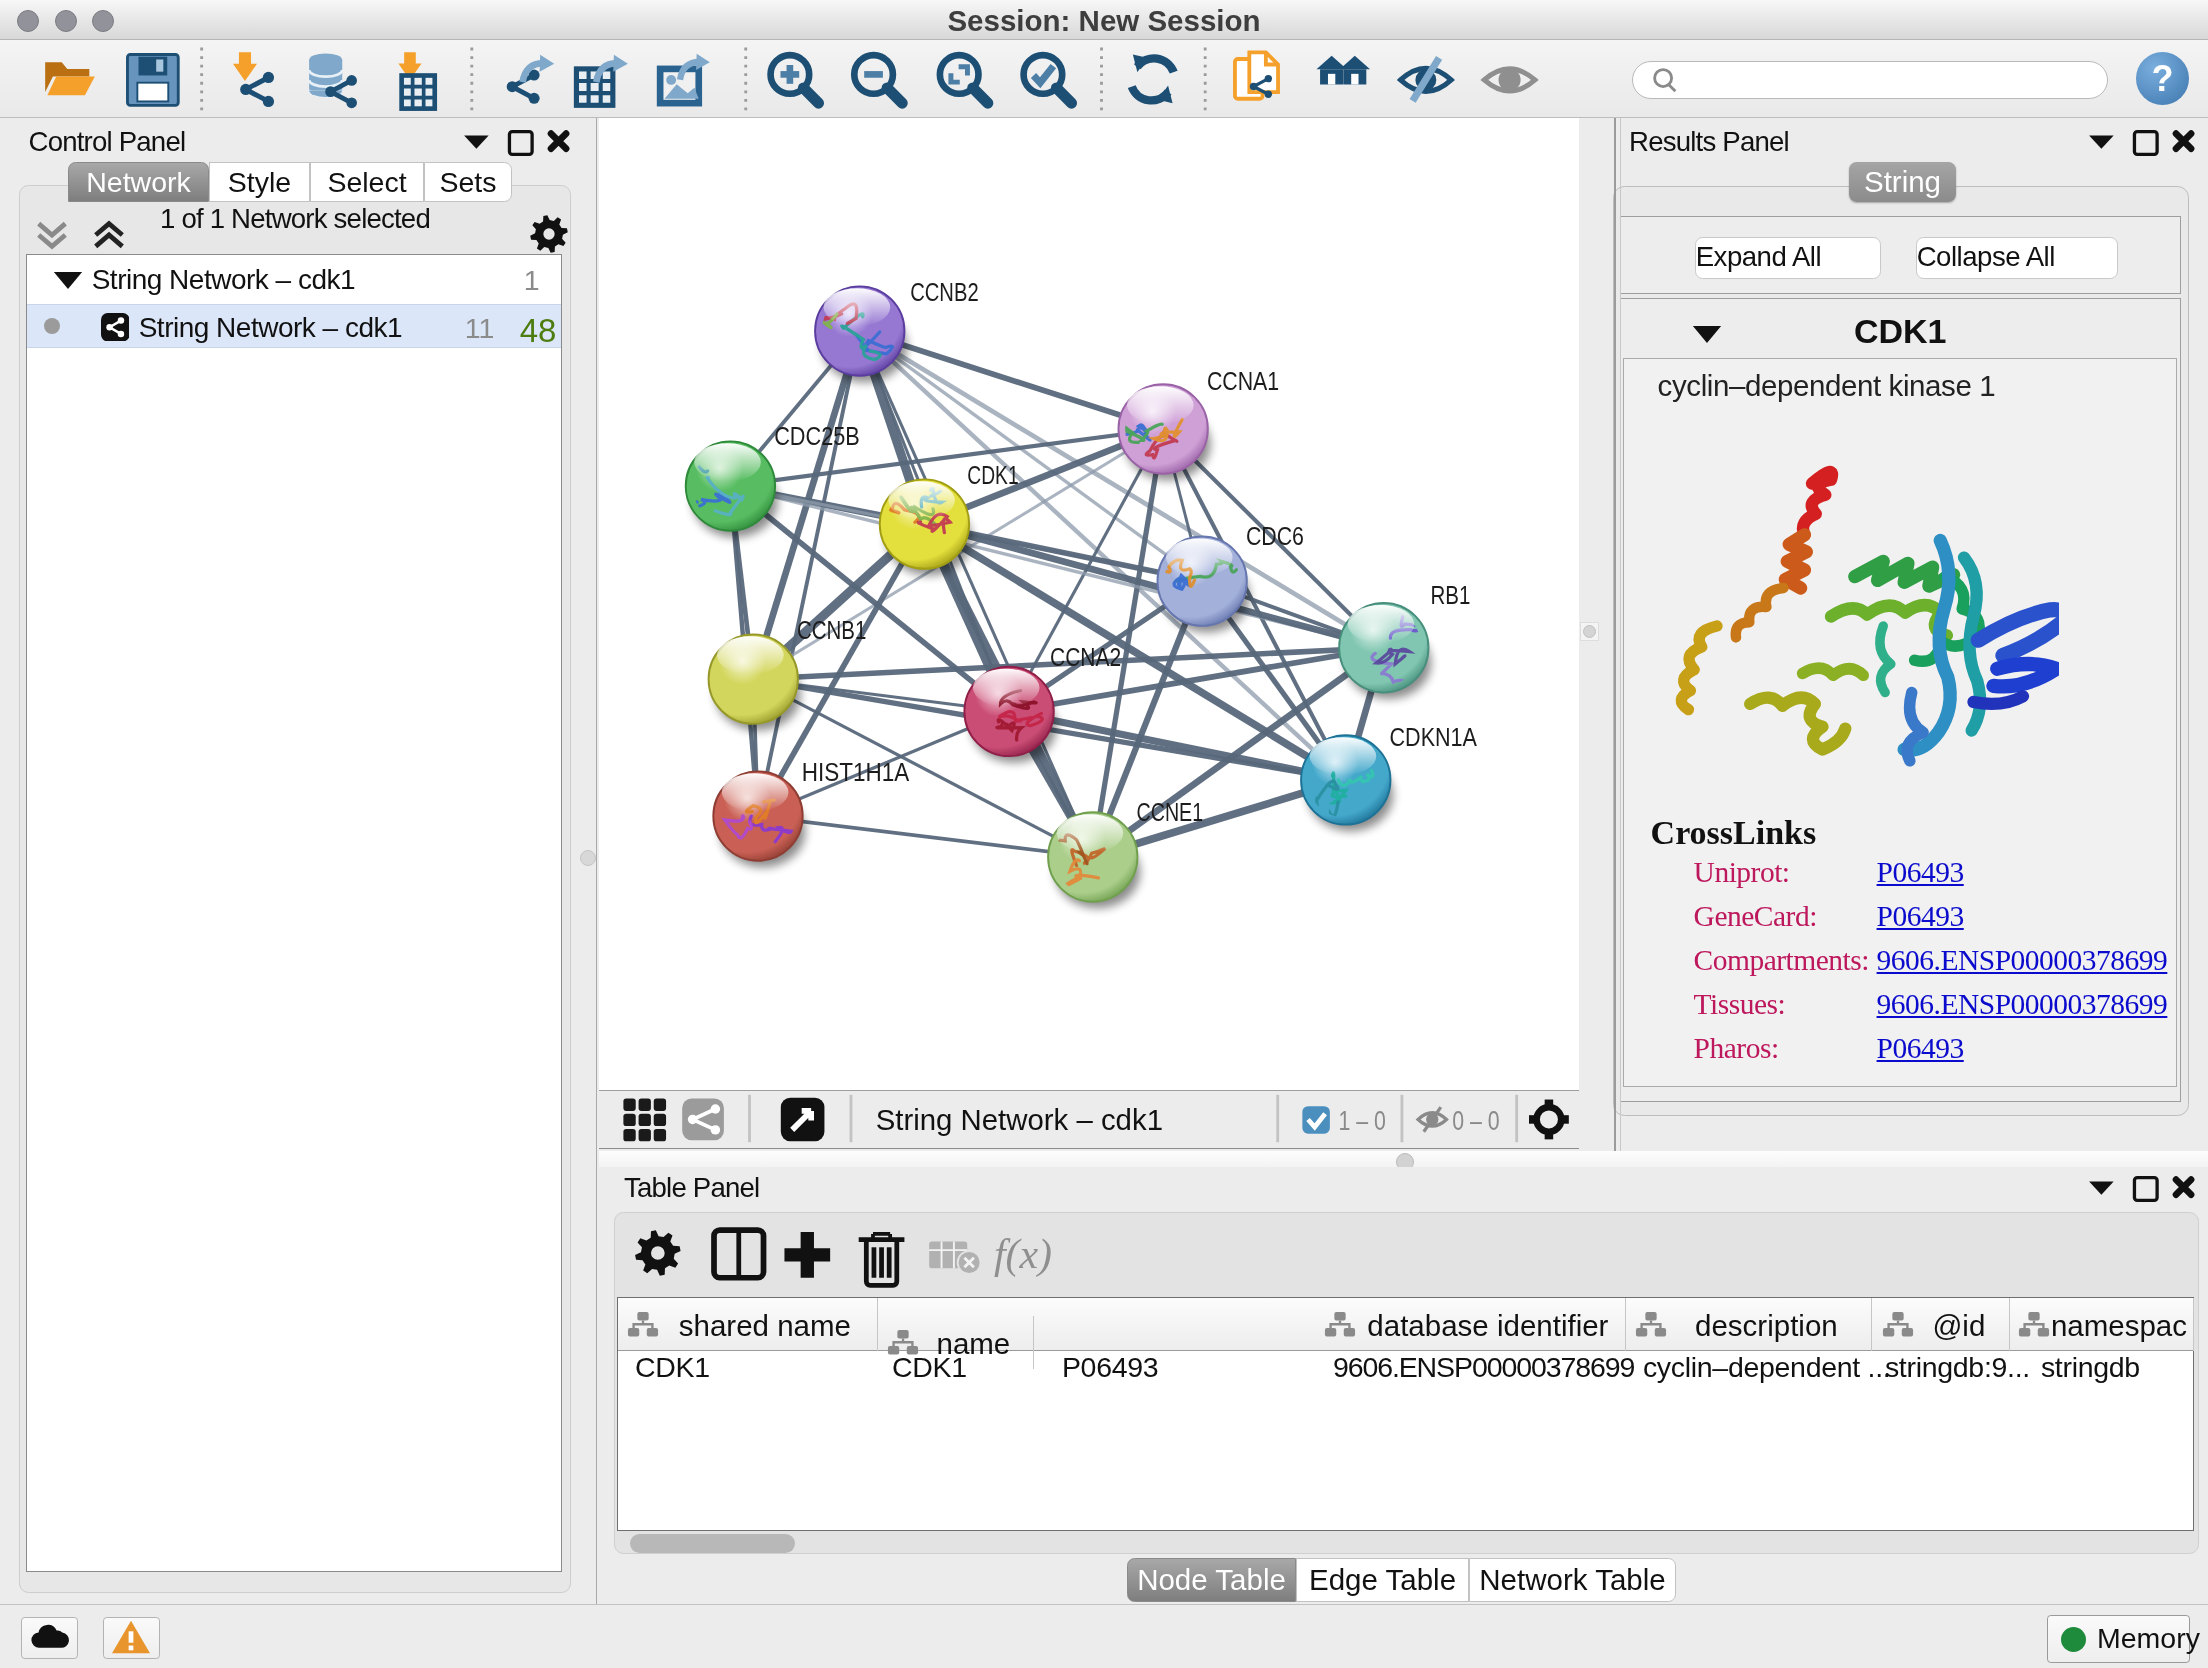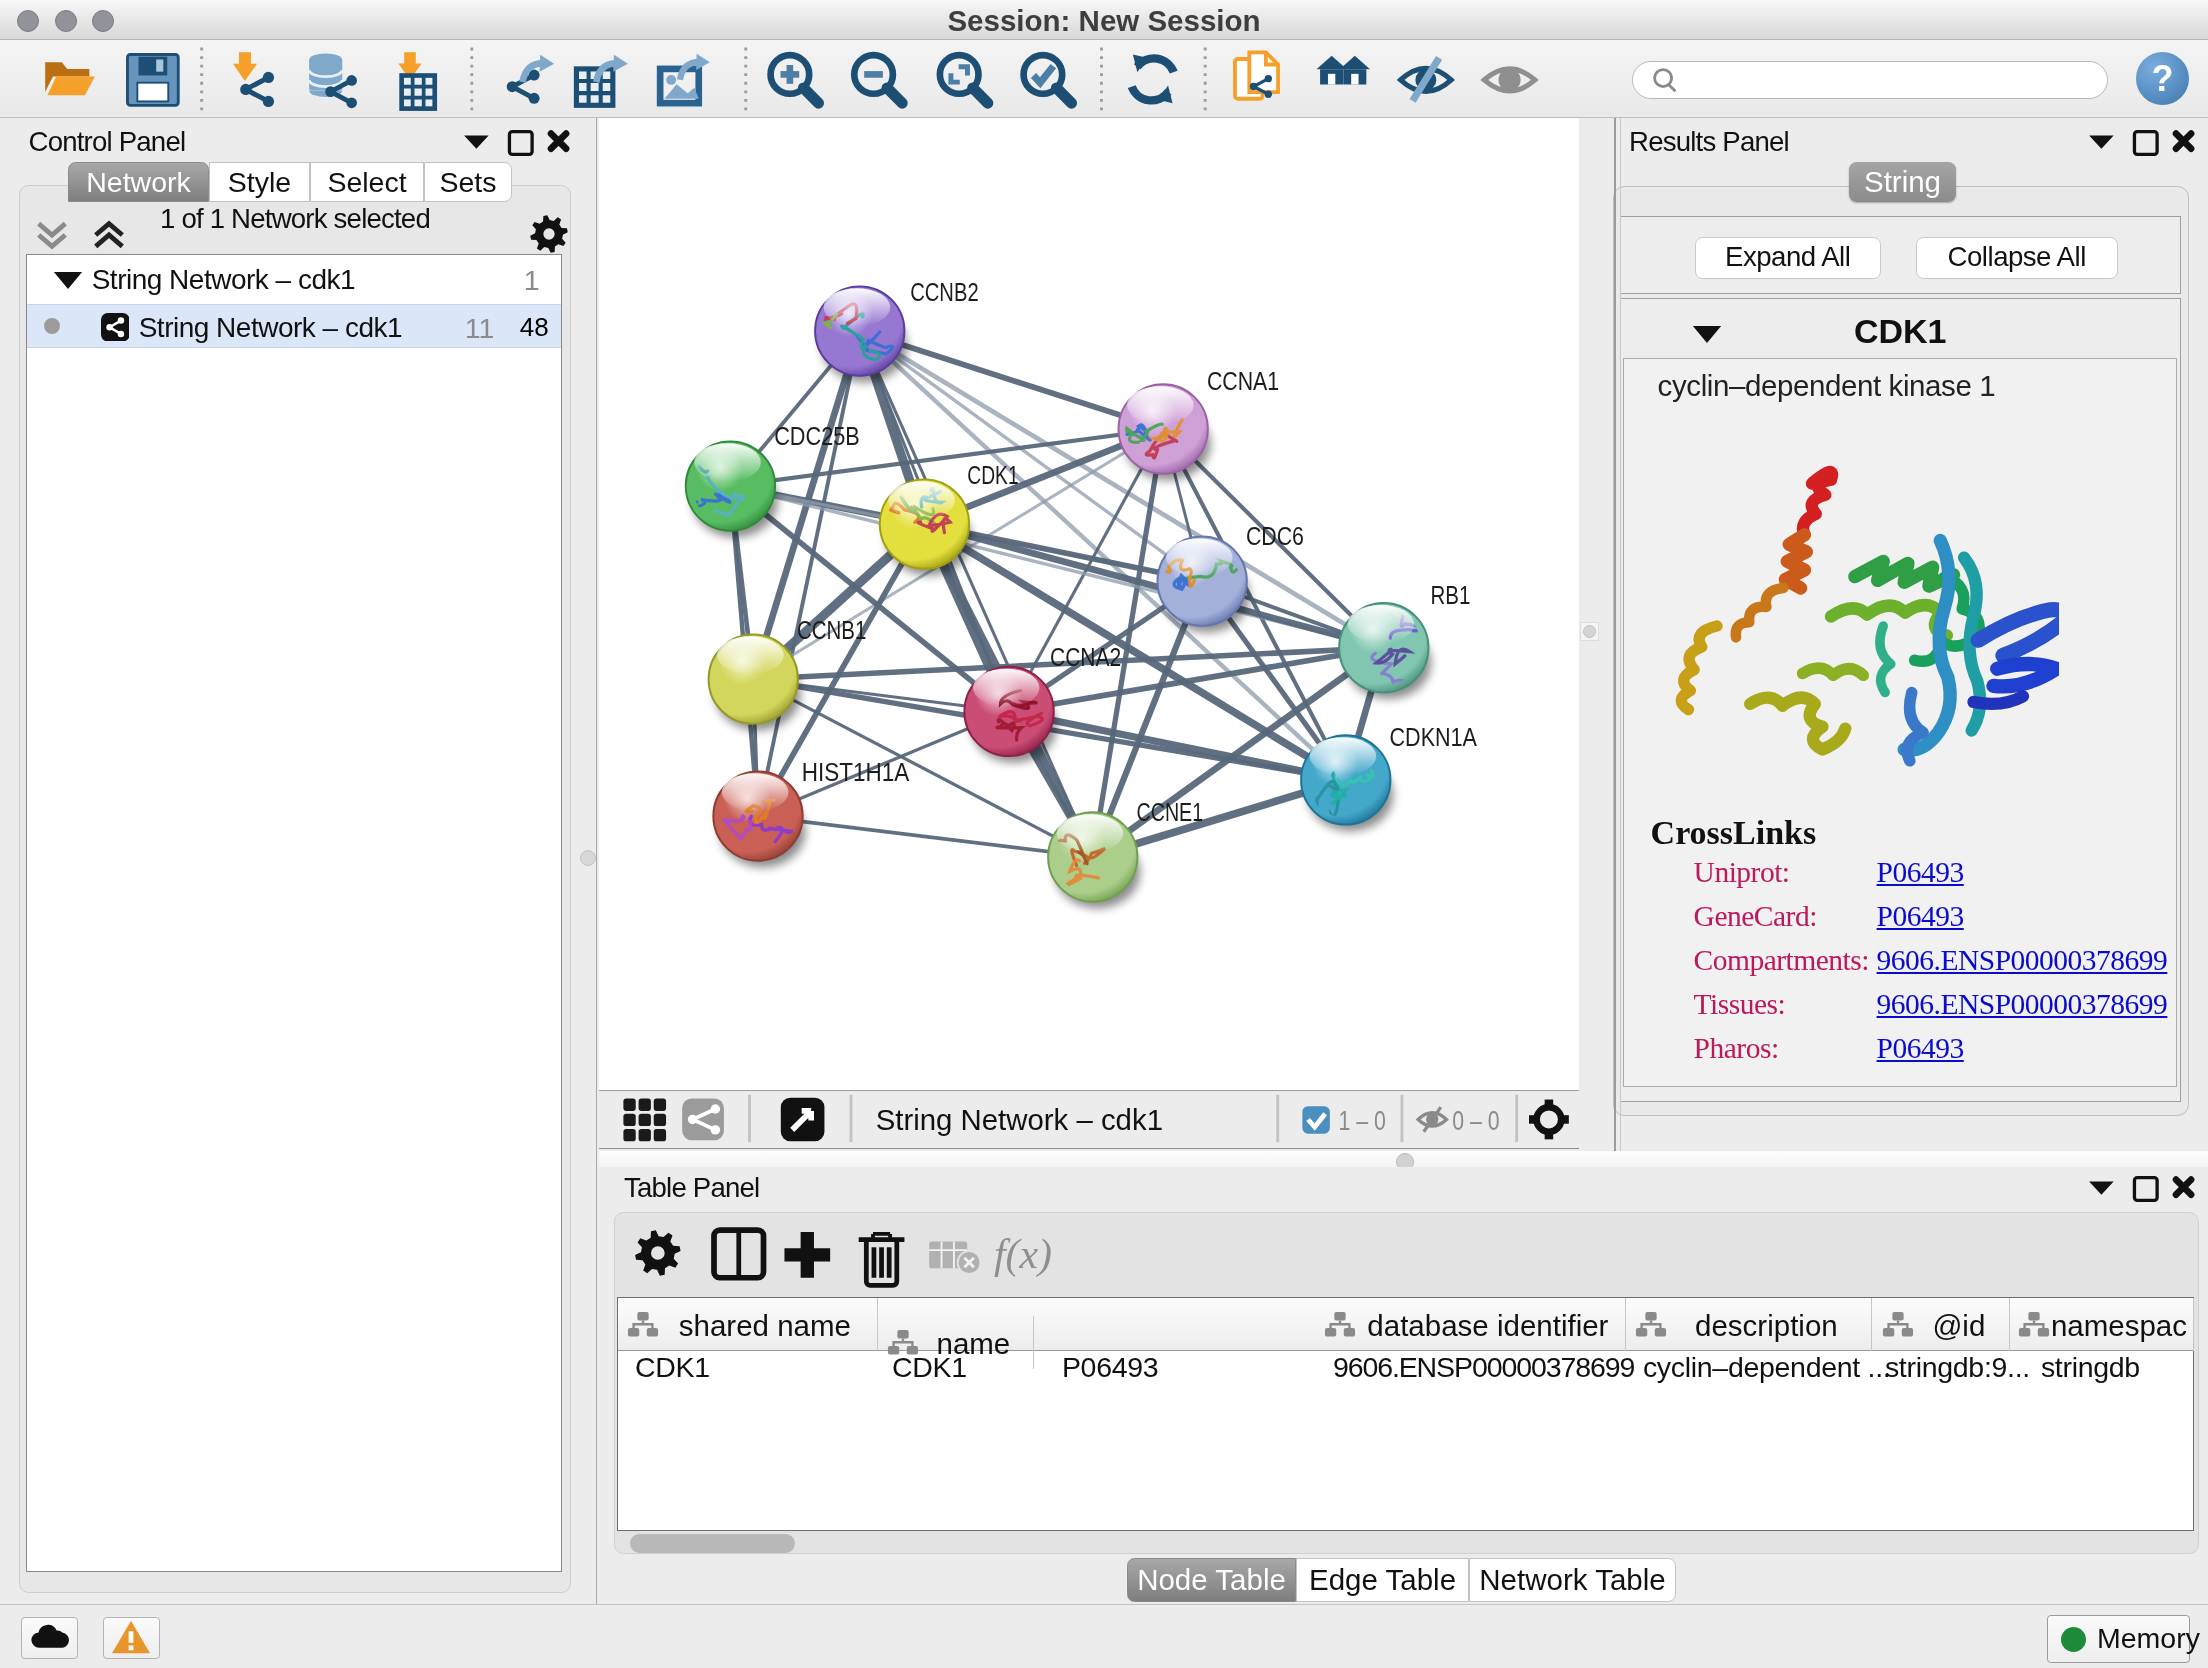--- a/index.html
+++ b/index.html
@@ -30,21 +30,21 @@
 .netbar { left:599px; top:1090px; width:980px; height:59px; background:#ececec;
   border-top:1.9px solid #9e9e9e; border-bottom:1.9px solid #8d8d8d; }
 .splitstrip { left:599px; top:1151px; width:1609px; height:16px; background:linear-gradient(#fdfdfd,#f3f3f3); }
 .results { left:1581px; top:118px; width:628px; height:1033px; background:#ececec; }
 .rbox { position:absolute; left:32px; top:68px; width:576px; height:930px; background:#e9e9e9;
   border:1.9px solid #bdbdbd; border-radius:11.4px; }
 .stringtab { position:absolute; z-index:3; left:268px; top:44px; width:107px; height:40px; border-radius:7.6px;
   background:linear-gradient(#a5a5a5,#8b8b8b); color:#fff; font-size:29.5px; text-align:center; line-height:40px;
   box-shadow:0 1px 1.9px rgba(0,0,0,0.3); }
 .btn { position:absolute; height:42px; background:#fff; border:1.9px solid #c9c9c9; border-radius:7.6px;
-  font-size:27.6px; letter-spacing:-0.5px; color:#111; text-align:center; }
+  font-size:27.6px; letter-spacing:-0.5px; color:#111; text-align:left; }
 .tablepanel { left:599px; top:1167px; width:1609px; height:437px; background:#ececec; }
 .tbox { position:absolute; left:15px; top:45px; width:1585px; height:342px; background:#e3e3e3;
   border:1.9px solid #cfcfcf; border-radius:9.5px; }
 .dtable { position:absolute; left:1.9px; top:84px; width:1577px; height:234px; background:#fff;
   border:1.9px solid #6f6f6f; }
 .statusbar { left:0; top:1604px; width:2208px; height:65px; background:#ececec; border-top:1.9px solid #c2c2c2; }
 .sbtn { position:absolute; top:12.4px; height:42px; background:linear-gradient(#fafafa,#eee);
   border:1.9px solid #b3b3b3; border-radius:3.8px; }
 .serif { font-family:"Liberation Serif",serif; }
 a.lnk { color:#0b0bcd; text-decoration:underline; }
@@ -211,21 +211,21 @@
           <rect width="30" height="30" rx="7" fill="#111"></rect>
           <g fill="#fff">
               <circle cx="21" cy="8" r="3.4"></circle>
               <circle cx="9" cy="15" r="3.4"></circle>
               <circle cx="21" cy="22" r="3.4"></circle>
             </g>
           <path d="M21 8 L9 15 L21 22" stroke="#fff" stroke-width="2.6" fill="none"></path>
         </svg>
         <div style="position:absolute;left:112px;top:6.7px;font-size:28px;letter-spacing:-0.5px;color:#111">String Network – cdk1</div>
         <div style="position:absolute;left:438px;top:6.7px;font-size:28.5px;color:#8b8b8b">11</div>
-        <div style="position:absolute;left:493px;top:6.7px;font-size:26px;color:#000000">48</div>
+        <div style="position:absolute;left:493px;top:6.7px;font-size:33px;color:#4d7c0f">48</div>
       </div>
     </div>
   </div>
 </div>
 
 <div class="abs canvas"></div>
 <svg width="981" height="972" viewBox="629 124 1031 1022" style="position:absolute;left:598px;top:118px">
 <defs>
 <filter id="blur" x="-30%" y="-30%" width="160%" height="160%">
         <feGaussianBlur stdDeviation="5"></feGaussianBlur>

